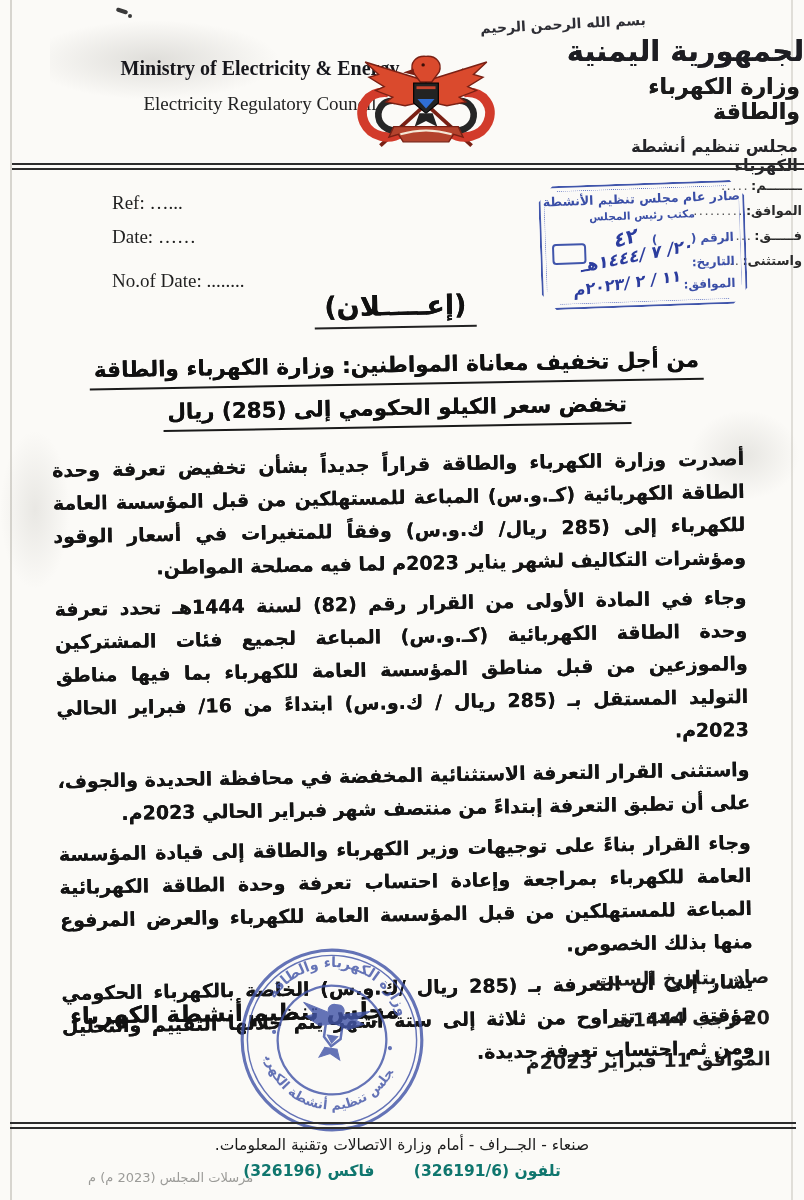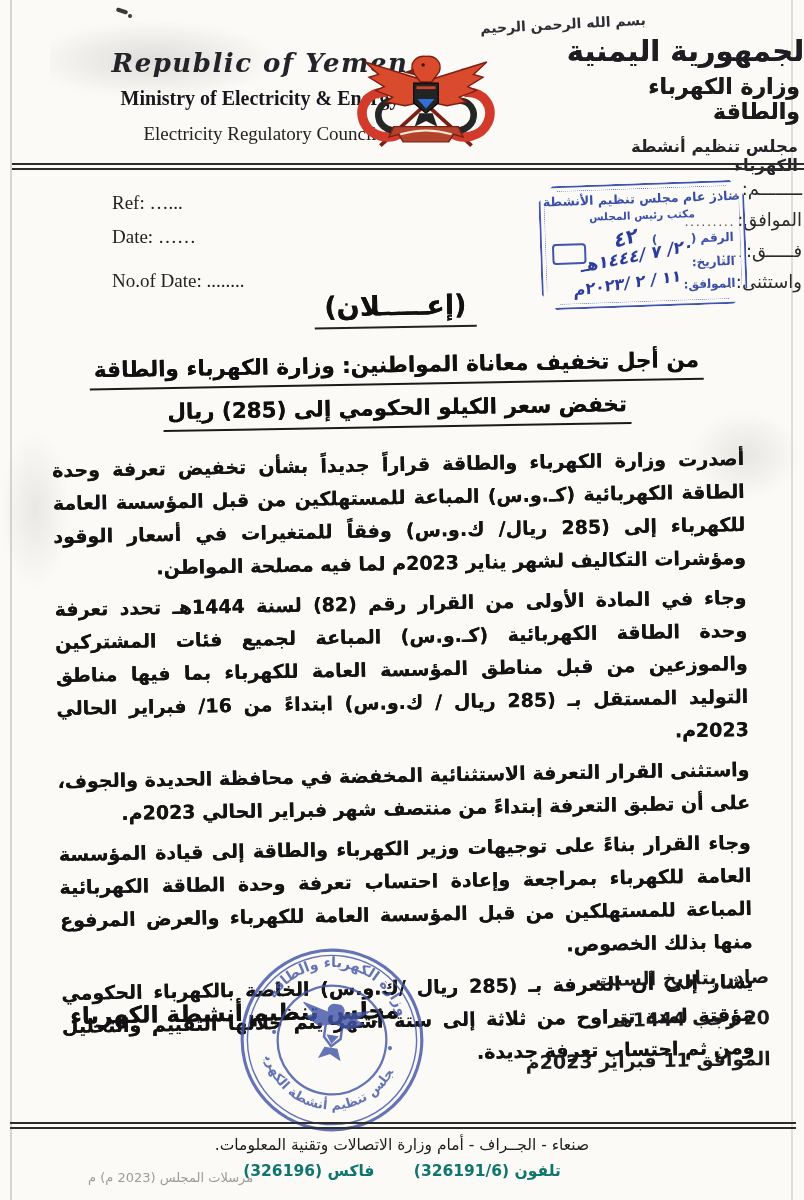--- a/index.html
+++ b/index.html
@@ -34,21 +34,21 @@
   .rule-top{position:absolute;left:12px;right:0;top:163px;height:7px;box-sizing:border-box;
     border-top:2.5px solid #2c2c2c;border-bottom:2.5px solid #2c2c2c;}
 
   
   .ref-block{position:absolute;left:112px;top:180px;font-family:"Liberation Serif","DejaVu Serif",serif;font-size:19px;color:#1f1f1f;}
   .ref-block div{margin-bottom:9px;margin-top:12px;}
   .ref-block .count{margin-top:22px;}
 
   .right-fields{position:absolute;right:2px;top:178px;width:150px;direction:rtl;}
   .rf-row{display:flex;align-items:baseline;justify-content:flex-start;margin-bottom:10px;white-space:nowrap;}
-  .rf-label{font-size:18px;font-weight:normal;color:#2a2a2a;}
+  .rf-label{font-size:13px;font-weight:bold;color:#2a2a2a;}
   .rf-dots{font-size:13px;color:#555;letter-spacing:1.5px;margin-right:2px;}
 
   
   .rect-stamp{position:absolute;left:540px;top:183px;width:202px;height:120px;transform:rotate(-2deg);
     color:#3b4fa7;direction:rtl;
     border:2.5px solid #4055ab;border-radius:6px;
     clip-path:polygon(7% 0,93% 0,100% 13%,100% 87%,93% 100%,7% 100%,0 87%,0 13%);
     background:rgba(255,255,255,0);}
   .rect-stamp .inner{position:absolute;inset:3px;border:1.5px dotted #5b6fc0;border-radius:4px;
     clip-path:polygon(7% 0,93% 0,100% 13%,100% 87%,93% 100%,7% 100%,0 87%,0 13%);}
@@ -103,21 +103,20 @@
 
   <div class="edge-line-left"></div>
   <div class="edge-line-right"></div>
   <div class="smudge s1"></div>
   <div class="smudge s2"></div>
   <div class="smudge s3"></div>
   <div class="scanmark m1"></div>
   <div class="scanmark m2"></div>
 
   <div class="eng-head">
-    <div class="eng-line1">Republic of Yemen</div>
     <div class="eng-line2">Ministry of Electricity &amp; Energy</div>
     <div class="eng-line3">Electricity Regulatory Council</div>
   </div>
 
   <div class="basmala">بسم الله الرحمن الرحيم</div>
 
   <svg class="emblem" viewBox="0 0 160 122" xmlns="http://www.w3.org/2000/svg">
 
     <line x1="32" y1="108" x2="120" y2="28" stroke="#7a2014" stroke-width="4"></line>
     <line x1="128" y1="108" x2="40" y2="28" stroke="#7a2014" stroke-width="4"></line>

